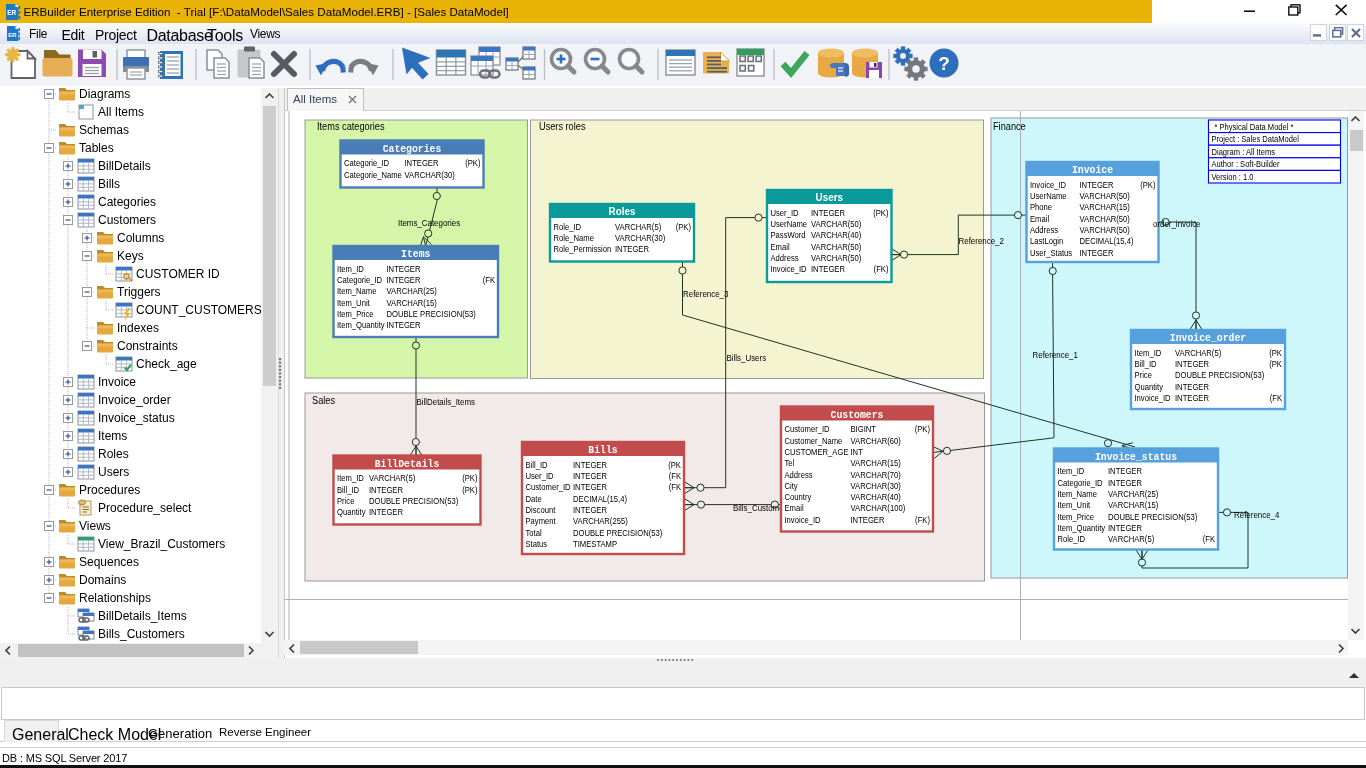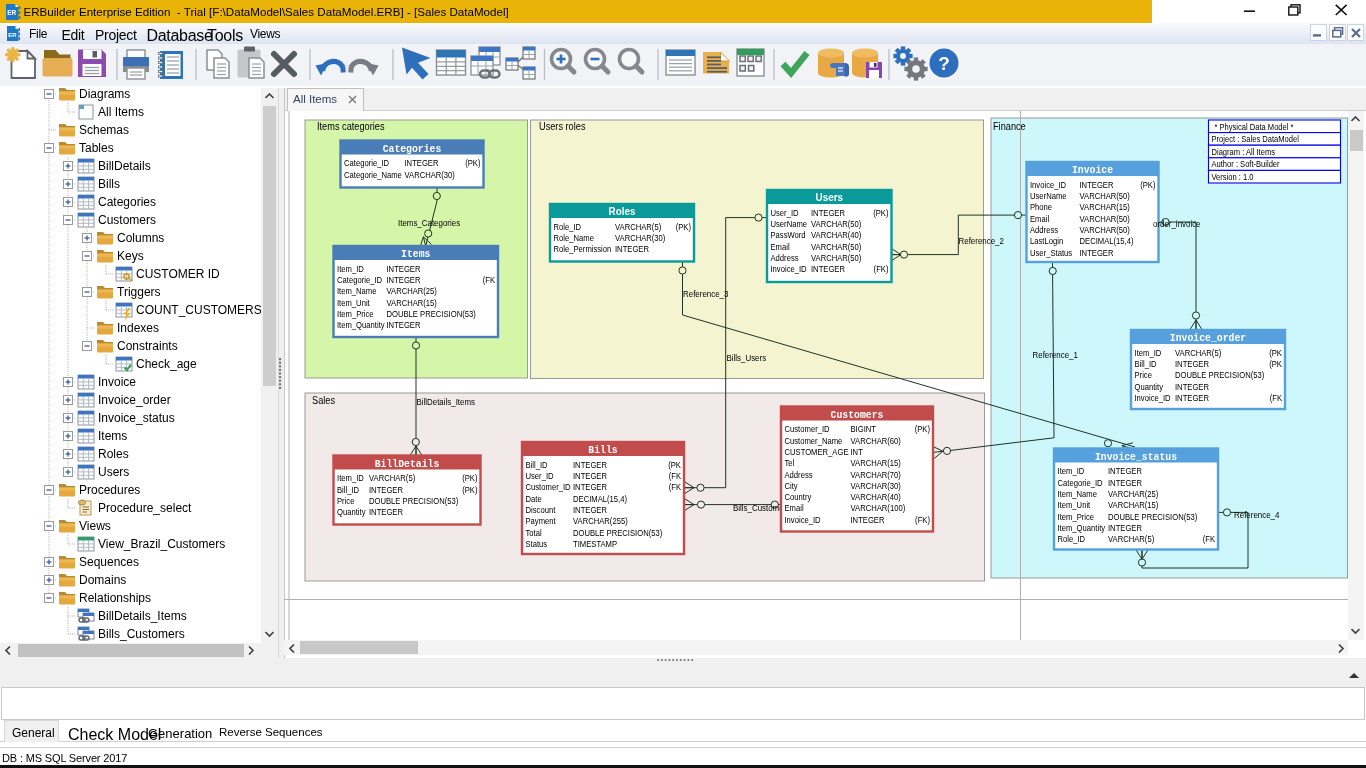--- a/index.html
+++ b/index.html
@@ -783,18 +783,18 @@
     <circle cx="28.599999999999998" cy="2" r="1" fill="#707070"></circle>
     <circle cx="32.4" cy="2" r="1" fill="#707070"></circle>
     <circle cx="36.199999999999996" cy="2" r="1" fill="#707070"></circle>
   </svg>
 <svg class="abs" style="left:1348px;top:672px" width="12" height="7">
     <path d="M1,6 L6,1 L11,6 z" fill="#333"></path>
   </svg>
 <div class="abs" style="left:1px;top:687px;width:1364px;height:33px;background:#fff;border:1px solid #c8c8c8"></div>
 <div class="abs" style="left:0;top:720px;width:1366px;height:22px;background:#fff;border-bottom:1px solid #d0d0d0"></div>
 <div class="abs" style="left:4px;top:720px;width:55px;height:22px;background:#f0f0f0;border:1px solid #d8d8d8;border-bottom:none"></div>
-<div class="abs" style="left:12px;top:725.5px;font-size:12px;color:#000">General</div>
+<div class="abs" style="left:12px;top:725.5px;font-size:16px;color:#000">General</div>
 <div class="abs" style="left:68px;top:725.5px;font-size:16px;color:#000">Check Model</div>
 <div class="abs" style="left:148px;top:725.5px;font-size:13px;color:#000">Generation</div>
-<div class="abs" style="left:219px;top:725.5px;font-size:11.5px;color:#000">Reverse Sequences</div>
+<div class="abs" style="left:219px;top:725.5px;font-size:11.5px;color:#000">Reverse Engineer</div>
 <div class="abs" style="left:0;top:747px;width:1366px;height:18px;background:#fff;border-top:1px solid #d0d0d0"></div>
 <div class="abs" style="left:2px;top:752px;font-size:11px;letter-spacing:-0.15px;color:#000">DB : MS SQL Server 2017</div>
 <div class="abs" style="left:0;top:765px;width:1366px;height:3px;background:#111"></div>
 </body></html>

